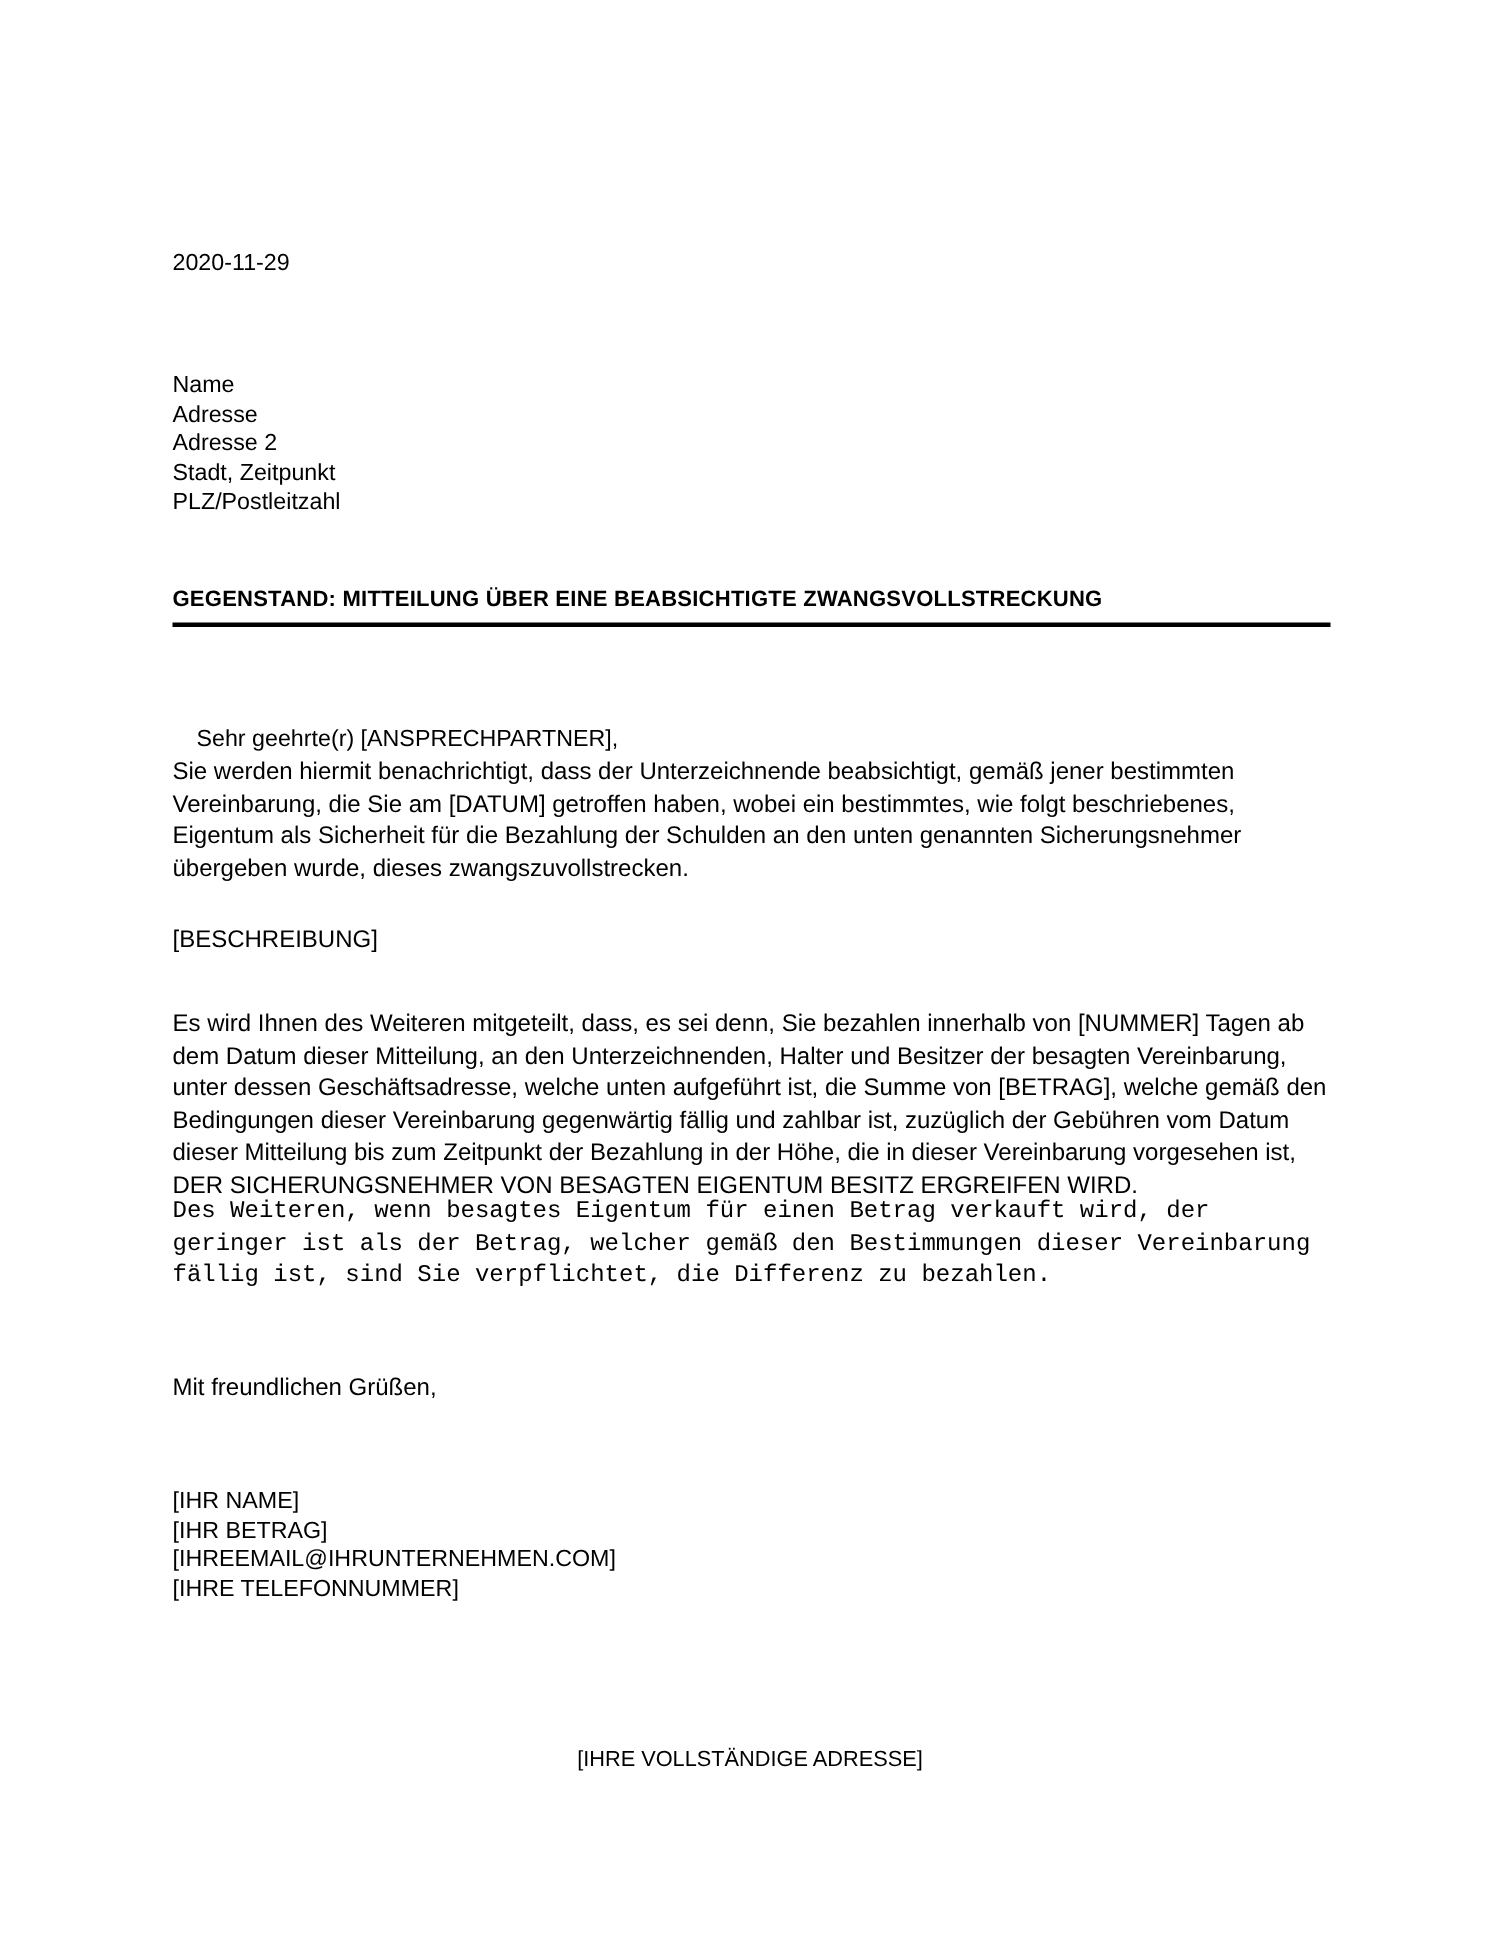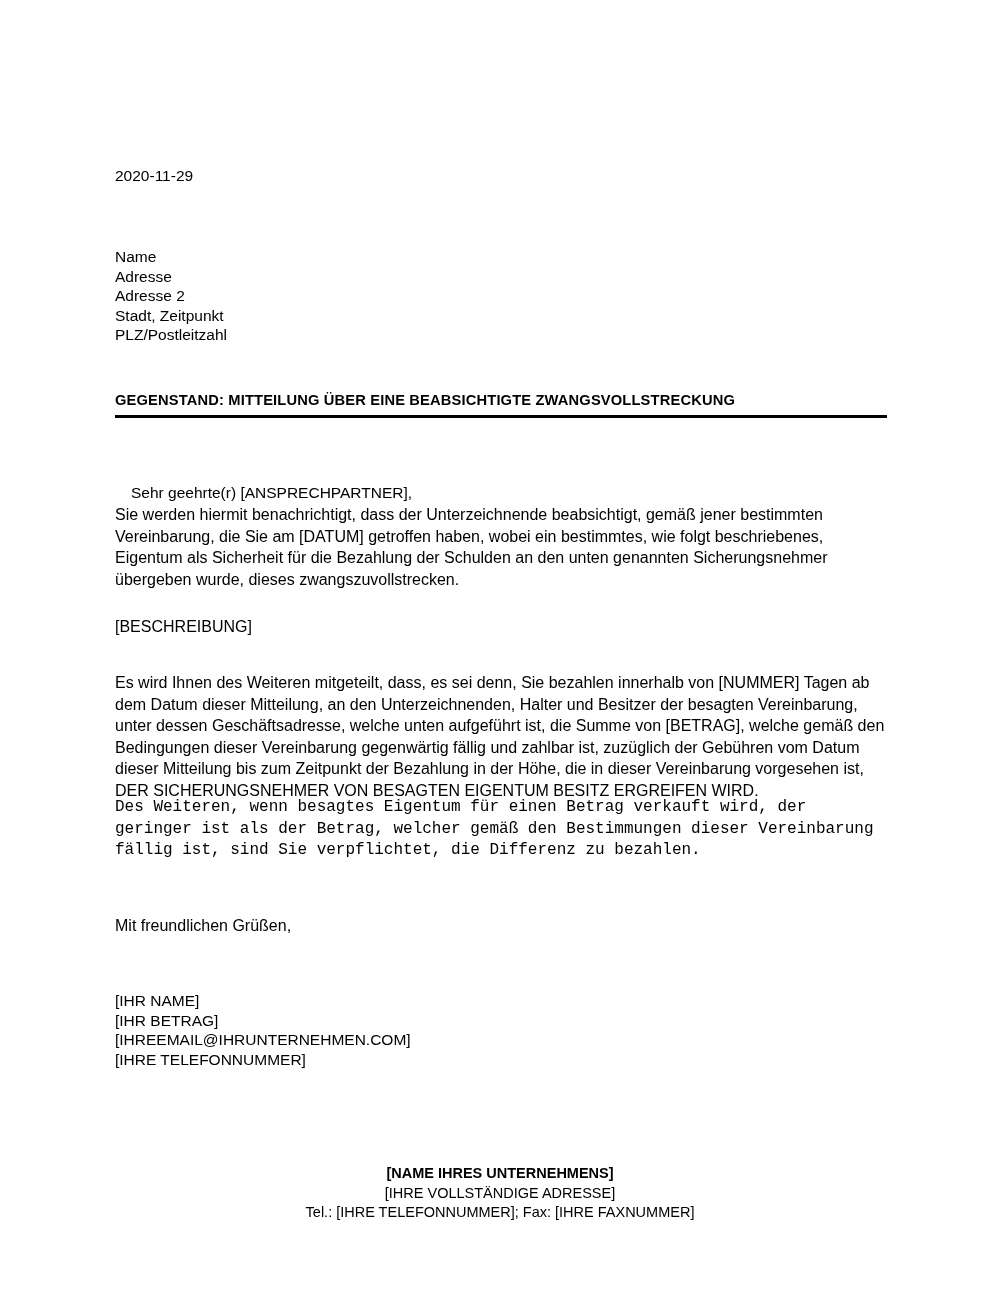--- a/index.html
+++ b/index.html
@@ -142,17 +142,15 @@
     <div class="signature">
       <div>[IHR NAME]</div>
       <div>[IHR BETRAG]</div>
       <div>[IHREEMAIL@IHRUNTERNEHMEN.COM]</div>
       <div>[IHRE TELEFONNUMMER]</div>
     </div>
 
   </div>
 
   <div class="footer">
-    <div class="company">[NAME IHRES UNTERNEHMENS]</div>
     <div>[IHRE VOLLSTÄNDIGE ADRESSE]</div>
-    <div>Tel.: [IHRE TELEFONNUMMER]; Fax: [IHRE FAXNUMMER]</div>
   </div>
 </div>
 
 </body></html>

